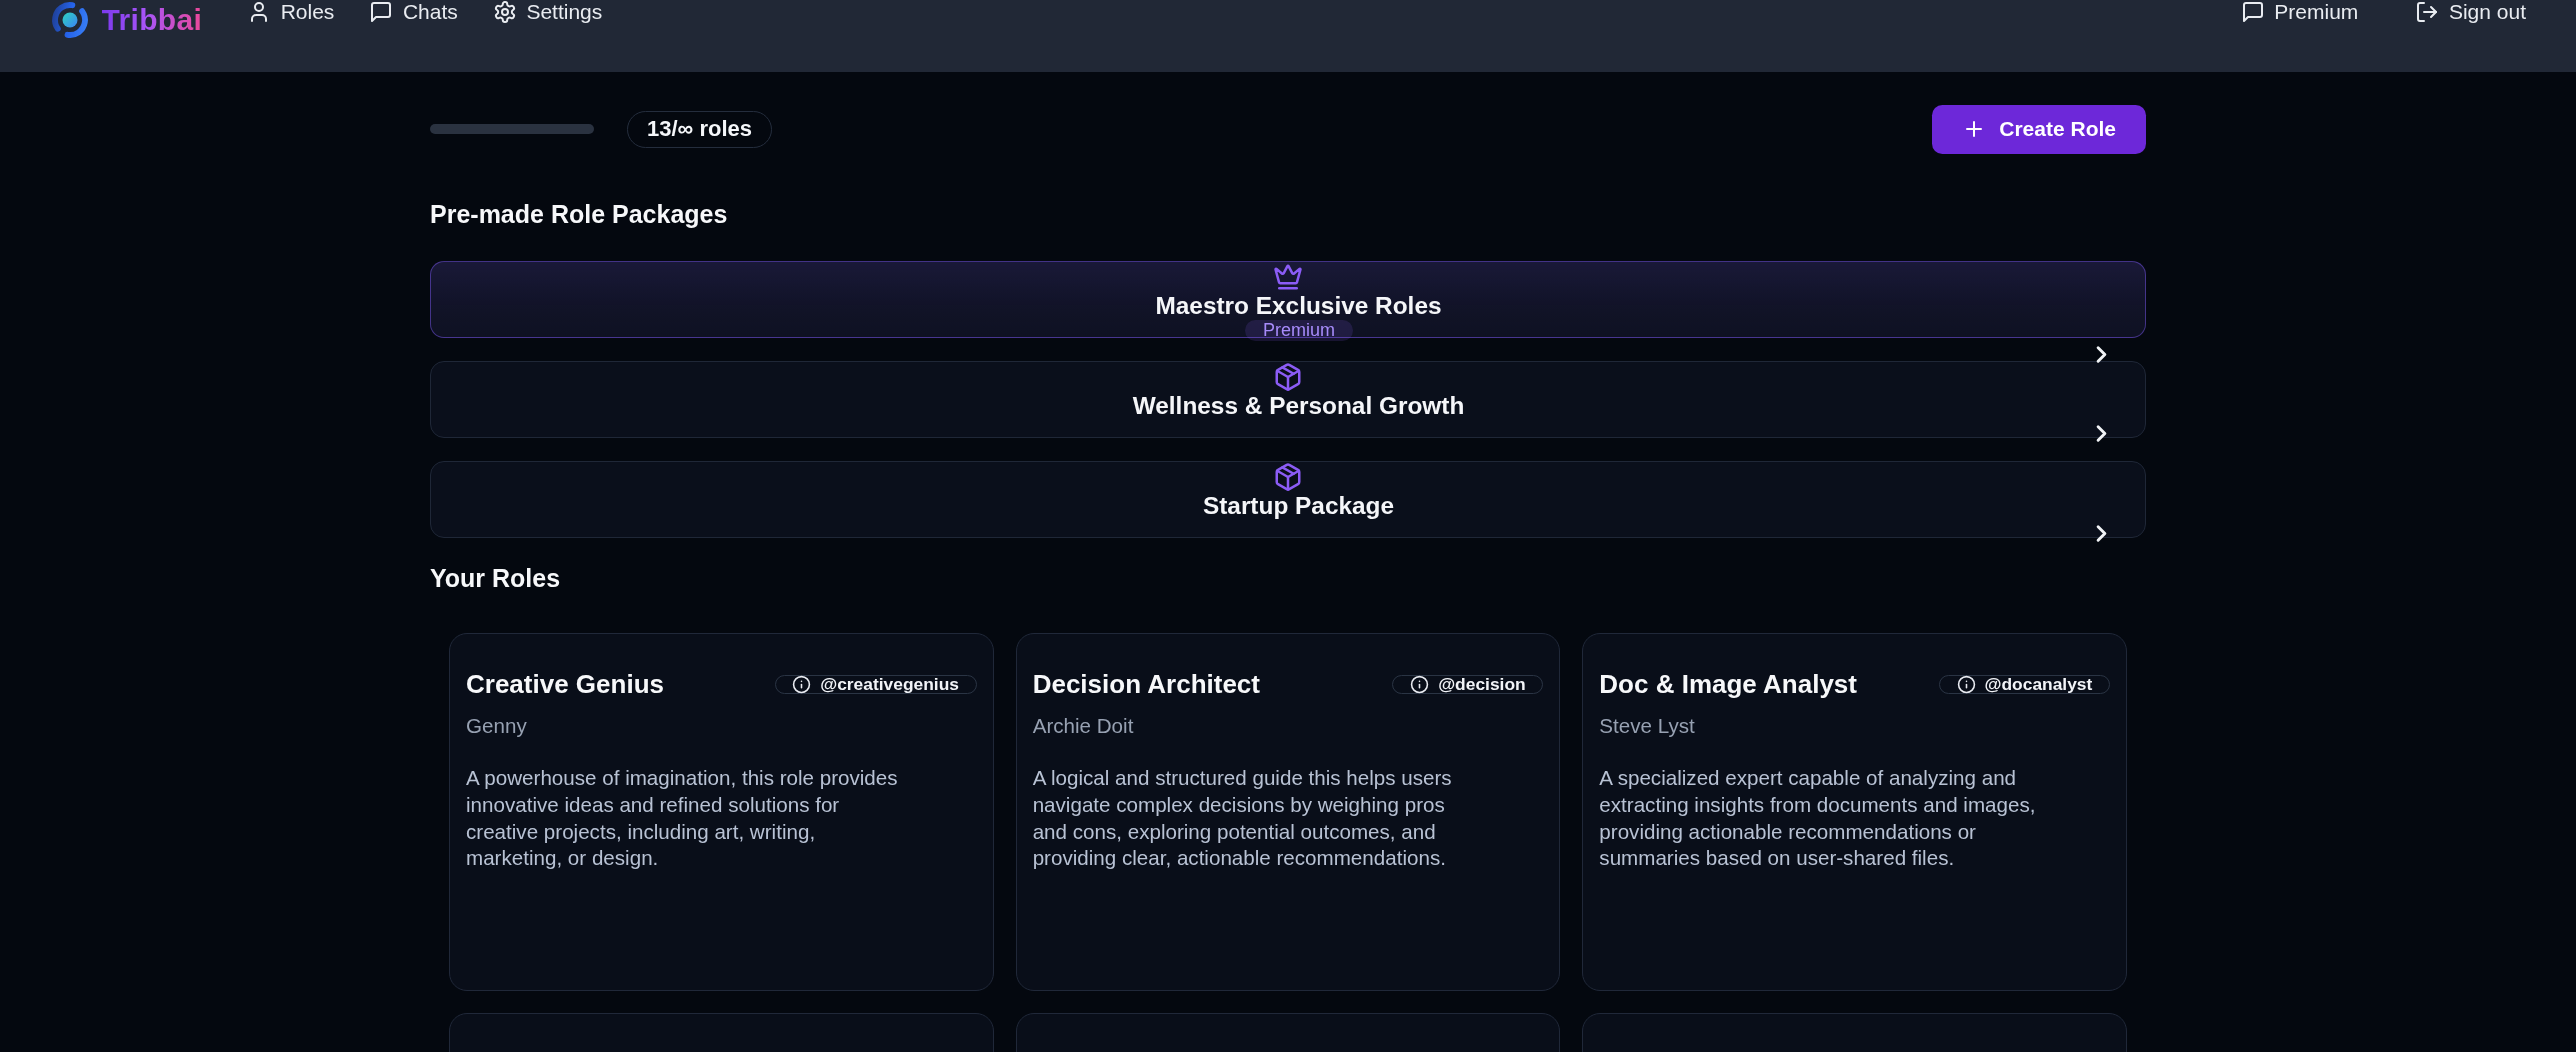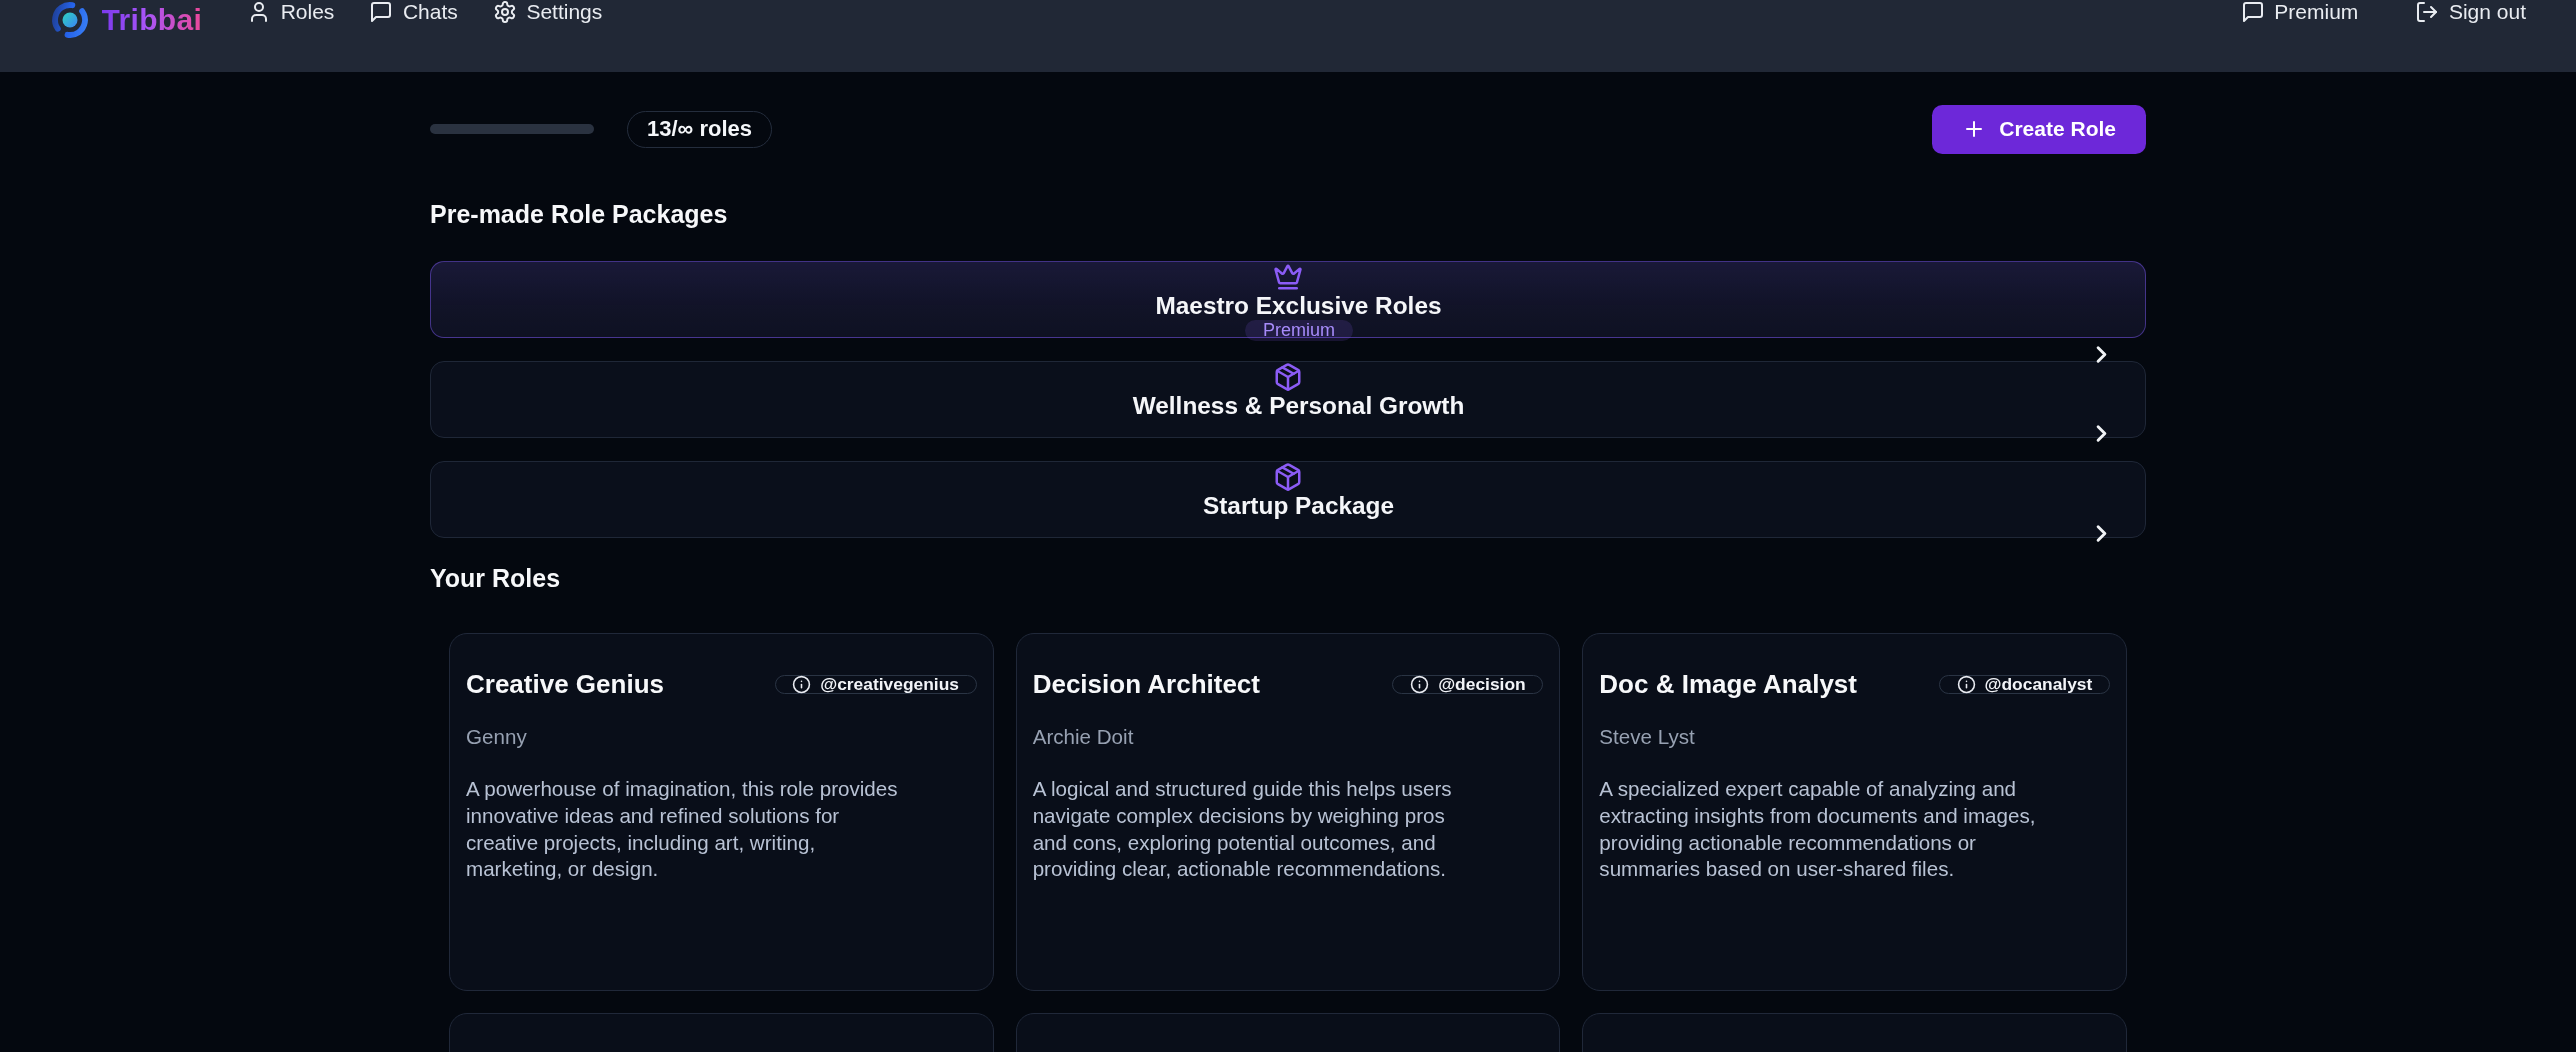--- a/index.html
+++ b/index.html
@@ -89,21 +89,21 @@
   }
   .role-card.stub { height:141px; }
   .role-card-header { display:flex; justify-content:space-between; align-items:center; }
   .role-card-title { font-size:26px; font-weight:700; color:#f7f8fa; }
   .handle-badge {
     height:19px; display:flex; align-items:center; gap:9px; flex:none;
     padding:0 16.7px; border:1.3px solid #2a3444; border-radius:642px;
     font-size:17.4px; font-weight:700; color:#f2f4f8;
   }
   .handle-badge svg { width:19px; height:19px; stroke:#e8eaf0; flex:none; }
-  .role-card-subtitle { margin-top:25px; font-size:20.6px; color:#97a1b2; }
+  .role-card-subtitle { margin-top:14px; font-size:20.6px; color:#97a1b2; }
   .role-card-desc {
     margin-top:27px; font-size:20.6px; line-height:1.3; color:#b8c2d4;
     max-width:450px;
   }
   .stub-grid { margin-top:22px; }
 </style>
 </head>
 <body>
 
 <div class="navbar">

